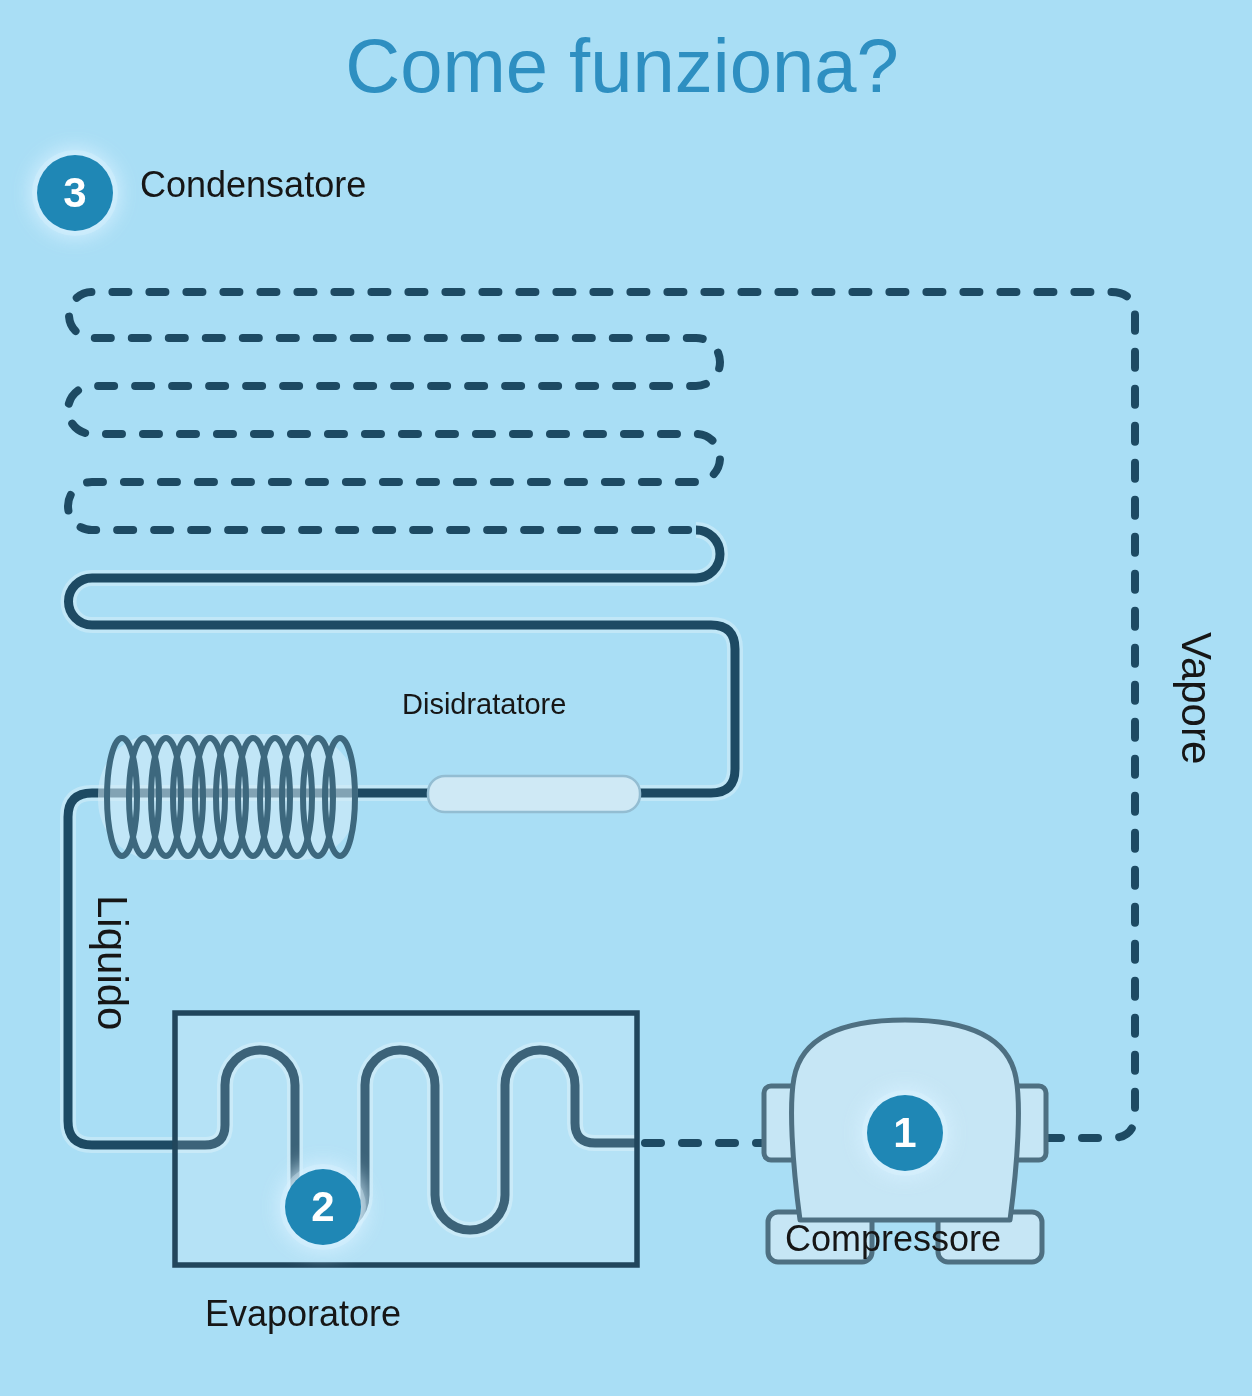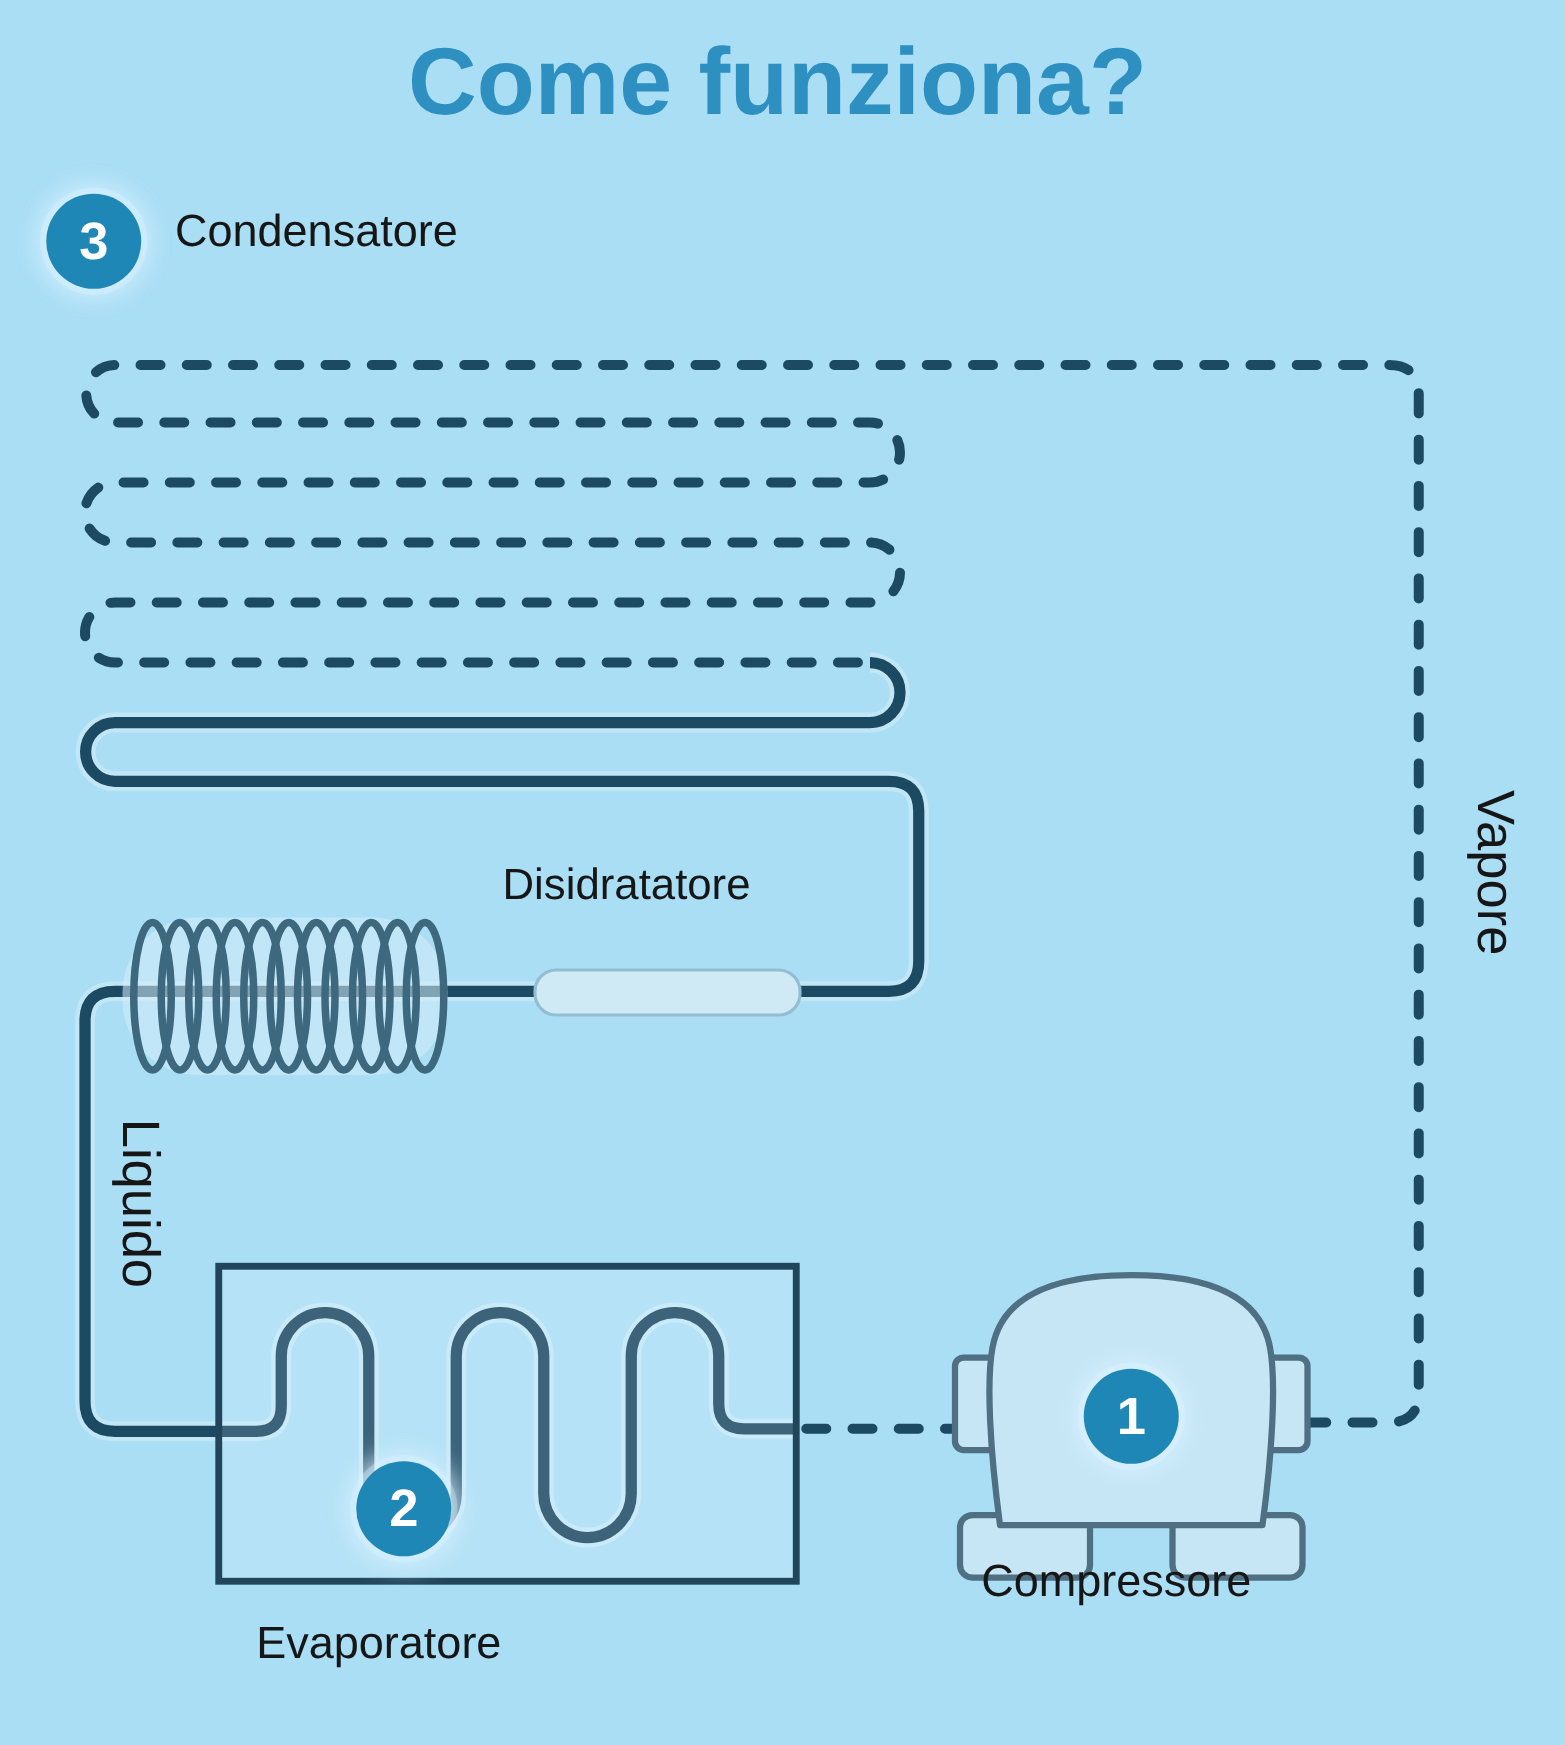--- a/index.html
+++ b/index.html
@@ -8,40 +8,40 @@
   }
   html,body{margin:0;padding:0;}
   body{
     width:1252px;height:1396px;position:relative;overflow:hidden;
     background:var(--bg);
     font-family:"Liberation Sans","DejaVu Sans",sans-serif;
     color:var(--text);
   }
   .title{
     position:absolute;top:22px;left:0;width:1244px;text-align:center;
-    font-size:76px;font-weight:700;color:var(--accent);margin:0;letter-spacing:0;
+    font-size:76px;font-weight:400;color:var(--accent);margin:0;letter-spacing:0;
   }
   .diagram-svg{position:absolute;left:0;top:0;}
   .pipe-dash{stroke:var(--pipe);stroke-width:8;fill:none;
     stroke-dasharray:16 21;stroke-linecap:round;}
   .pipe-solid{stroke:var(--pipe);stroke-width:9;fill:none;stroke-linejoin:round;}
   .halo{stroke:#ddf1fb;stroke-width:16;fill:none;opacity:.45;stroke-linejoin:round;}
   .evap-box{fill:rgba(255,255,255,.14);stroke:#21465c;stroke-width:5.5;}
   .comp-part{fill:#c6e6f5;stroke:var(--outline);stroke-width:5;stroke-linejoin:round;}
   .spiral-loop{stroke:var(--slate);stroke-width:6;fill:none;}
   .spiral-haze{fill:#d6edf8;opacity:.55;}
   .capsule{fill:#cfe9f5;stroke:#93bdd2;stroke-width:2.5;}
   .badge{
     position:absolute;width:76px;height:76px;border-radius:50%;
     background:var(--badge);color:#fff;display:flex;align-items:center;
     justify-content:center;font-size:42px;font-weight:bold;
     box-shadow:0 0 0 5px rgba(224,244,255,.30), 0 0 20px 7px rgba(213,240,255,.9);
   }
   .lbl{position:absolute;font-size:36px;color:var(--text);white-space:nowrap;}
-  .lbl-mid{font-size:35px;}
+  .lbl-mid{font-size:29px;}
   .lbl-vert{writing-mode:vertical-rl;text-orientation:mixed;font-size:42px;}
 </style>
 </head>
 <body>
 
 <h1 class="title">Come funziona?</h1>
 
 <svg class="diagram-svg" width="1252" height="1396" viewBox="0 0 1252 1396">
 
   <path class="halo" d="M 696,530 A 24 24 0 0 1 696,578 H 92 A 23.5 23.5 0 0 0 92,625 H 711
@@ -101,13 +101,13 @@
 </div>
 <div class="badge" style="left:867px;top:1095px;">
   <span>1</span>
 </div>
 
 <div class="lbl" style="left:140px;top:164px;">Condensatore</div>
 <div class="lbl lbl-mid" style="left:402px;top:688px;">Disidratatore</div>
 <div class="lbl lbl-vert" style="left:88px;top:895px;">Liquido</div>
 <div class="lbl lbl-vert" style="left:1172px;top:632px;">Vapore</div>
 <div class="lbl" style="left:205px;top:1293px;">Evaporatore</div>
-<div class="lbl" style="left:785px;top:1244px;">Compressore</div>
+<div class="lbl" style="left:785px;top:1218px;">Compressore</div>
 
 </body></html>

